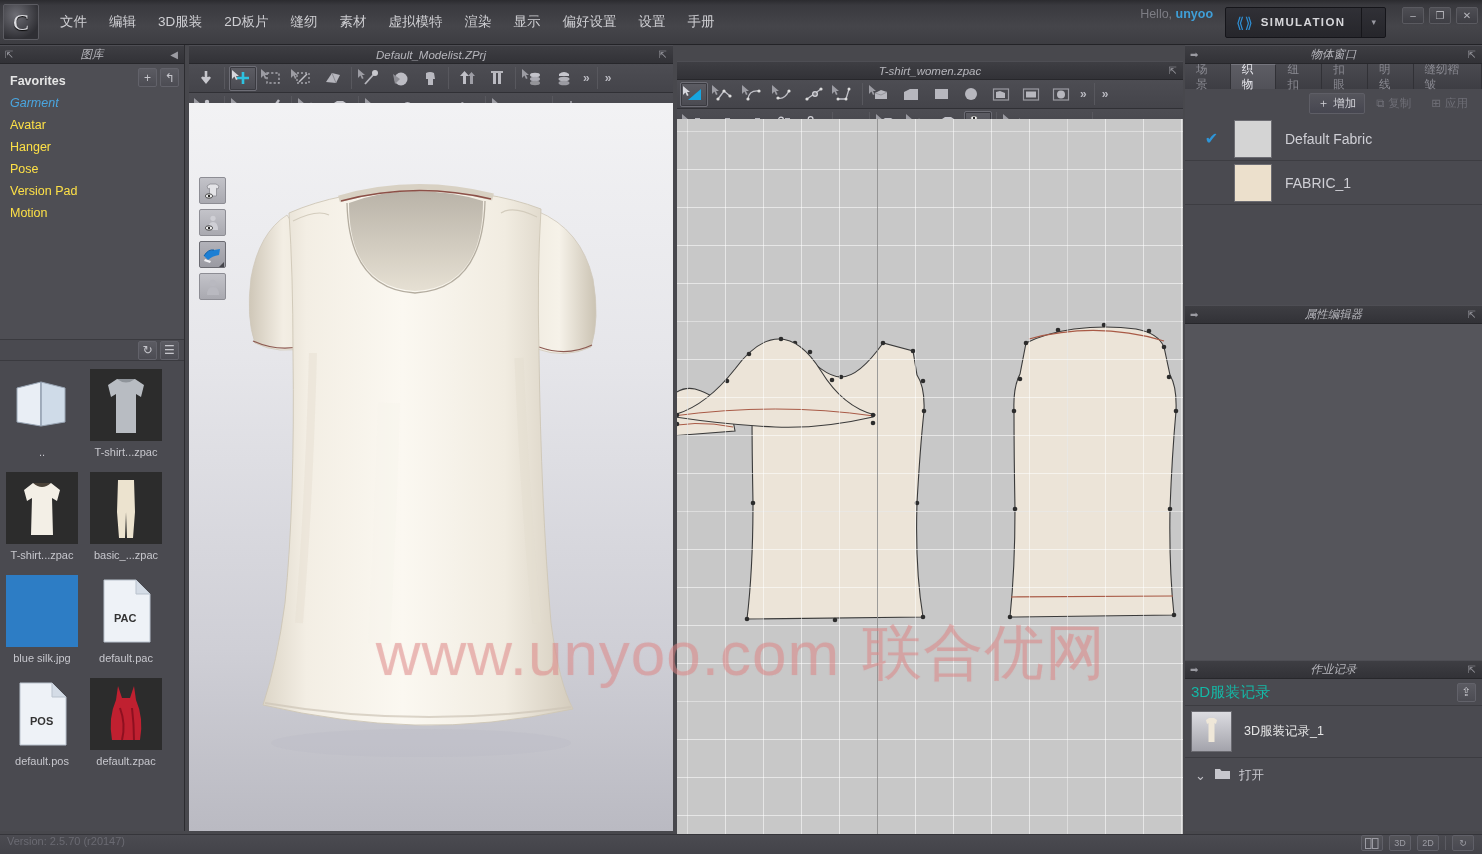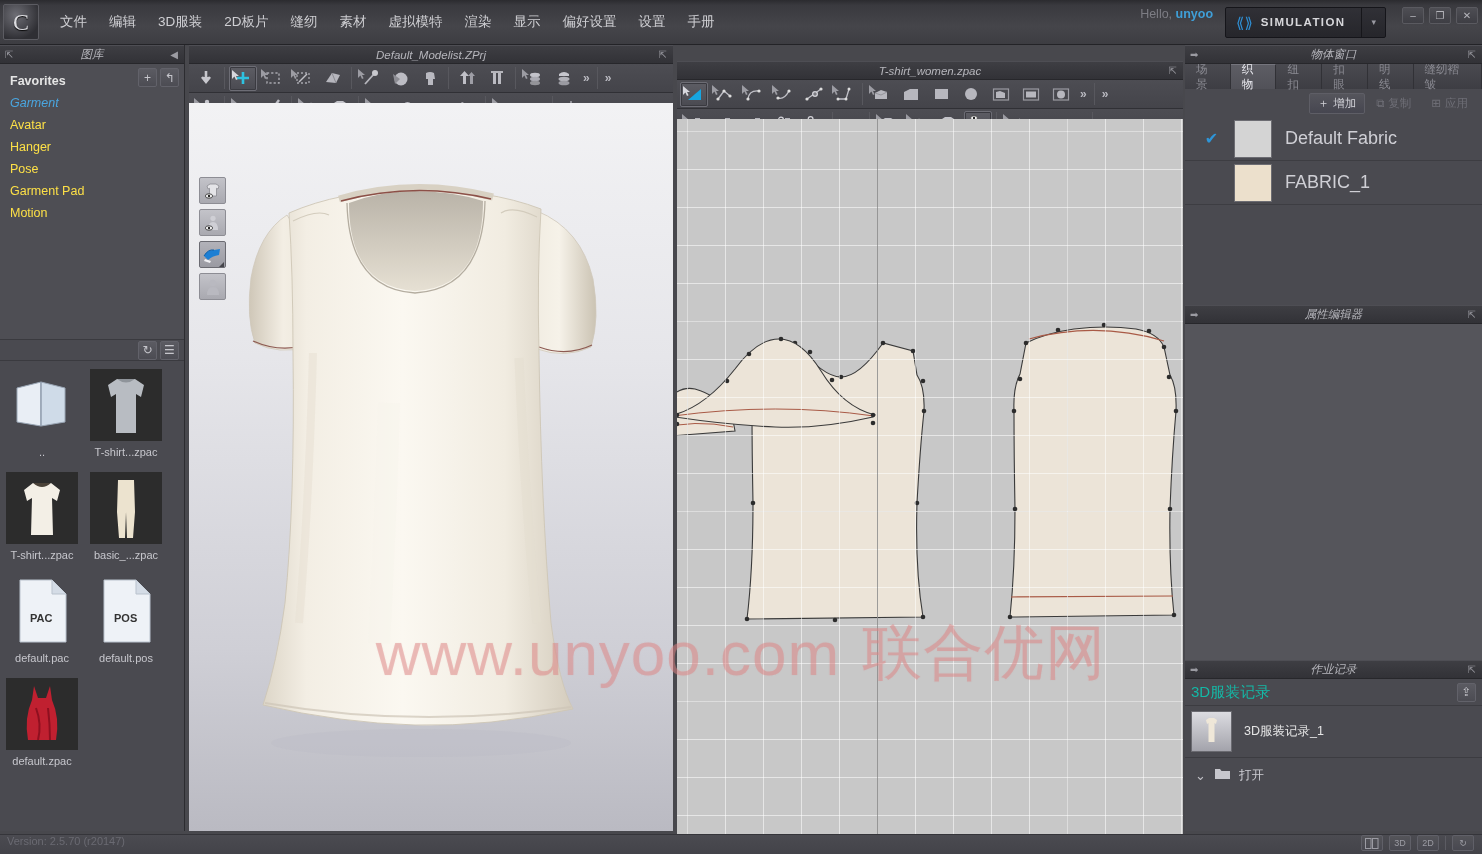--- a/index.html
+++ b/index.html
@@ -171,21 +171,21 @@
     background:linear-gradient(180deg,#55555c,#464650); border:1px solid #5e5e66;
   }
   .act-btn.dis { color:#6e6e76; background:transparent; border-color:transparent; }
   .fab-list { flex:1; }
   .fab-row {
     height:44px; display:flex; align-items:center; gap:0;
     border-bottom:1px solid #3d3d42; padding-left:4px;
   }
   .fab-check { width:45px; text-align:center; color:#2e95d8; font-size:16px; font-weight:bold; }
   .fab-sw { width:38px; height:38px; border:1px solid #6c6c72; }
-  .fab-name { margin-left:13px; font-size:18px; color:#cfcfd5; }
+  .fab-name { margin-left:13px; font-size:14px; color:#cfcfd5; }
 
   .attr-panel { height:355px; background:#4f4f55; }
   .log-panel { height:171px; background:#4a4a50; display:flex; flex-direction:column; }
   .log-head { height:27px; display:flex; align-items:center; padding:0 6px 0 6px; border-bottom:1px solid #3c3c41; }
   .log-head .t { font-size:15px; color:#14b8a6; }
   .log-head .r { margin-left:auto; }
   .log-item { height:52px; display:flex; align-items:center; padding-left:6px; border-bottom:1px solid #3c3c41; }
   .log-thumb { width:41px; height:41px; border:1px solid #6a6a70; background:linear-gradient(180deg,#d7d7dc,#a8a8b0); position:relative; overflow:hidden; }
   .log-name { margin-left:12px; font-size:12.5px; color:#e5e5e5; }
   .log-open { height:34px; display:flex; align-items:center; gap:8px; padding-left:10px; }
@@ -274,21 +274,21 @@
       <div class="lib-tree-btns">
         <div class="sq-btn">+</div>
         <div class="sq-btn">↰</div>
       </div>
       <div id="treeList">
           <div class="tree-item head">Favorites</div>
           <div class="tree-item sel">Garment</div>
           <div class="tree-item">Avatar</div>
           <div class="tree-item">Hanger</div>
           <div class="tree-item">Pose</div>
-          <div class="tree-item">Garment Pad</div>
+          <div class="tree-item">Version Pad</div>
           <div class="tree-item">Motion</div>
         </div>
     </div>
 
     <div class="lib-toolbar">
       <div class="sq-btn">↻</div>
       <div class="sq-btn">☰</div>
     </div>
 
     <div class="lib-grid" id="libGrid">
@@ -323,20 +323,28 @@
           <div class="lib-name">T-shirt...zpac</div>
         </div>
         <div class="lib-cell">
           <div class="lib-thumb">
             <svg width="72" height="72" viewBox="0 0 72 72">
               <rect width="72" height="72" fill="#2c2c2c"></rect>
               <path d="M28 8 L44 8 L45 40 L43 66 L37 66 L36 40 L35 66 L29 66 L27 40 Z" fill="#ece3cf"></path>
             </svg>
           </div>
           <div class="lib-name">basic_...zpac</div>
+        </div>
+        <div class="lib-cell">
+          <div class="lib-thumb">
+            <svg width="72" height="72" viewBox="0 0 72 72">
+              <rect width="72" height="72" fill="#2d7dc5"></rect>
+            </svg>
+          </div>
+          <div class="lib-name">blue silk.jpg</div>
         </div>
         <div class="lib-cell">
           <div class="lib-thumb">
             <svg width="60" height="66" viewBox="0 0 60 66">
               <path d="M8 2 L40 2 L54 16 L54 64 L8 64 Z" fill="#eef2f7" stroke="#b9c2cd"></path>
               <path d="M40 2 L40 16 L54 16" fill="#d4dce6" stroke="#b9c2cd"></path>
               <text x="18" y="44" font-family="Liberation Sans, sans-serif" font-size="11" font-weight="bold" fill="#333">PAC</text>
             </svg>
           </div>
           <div class="lib-name">default.pac</div>

